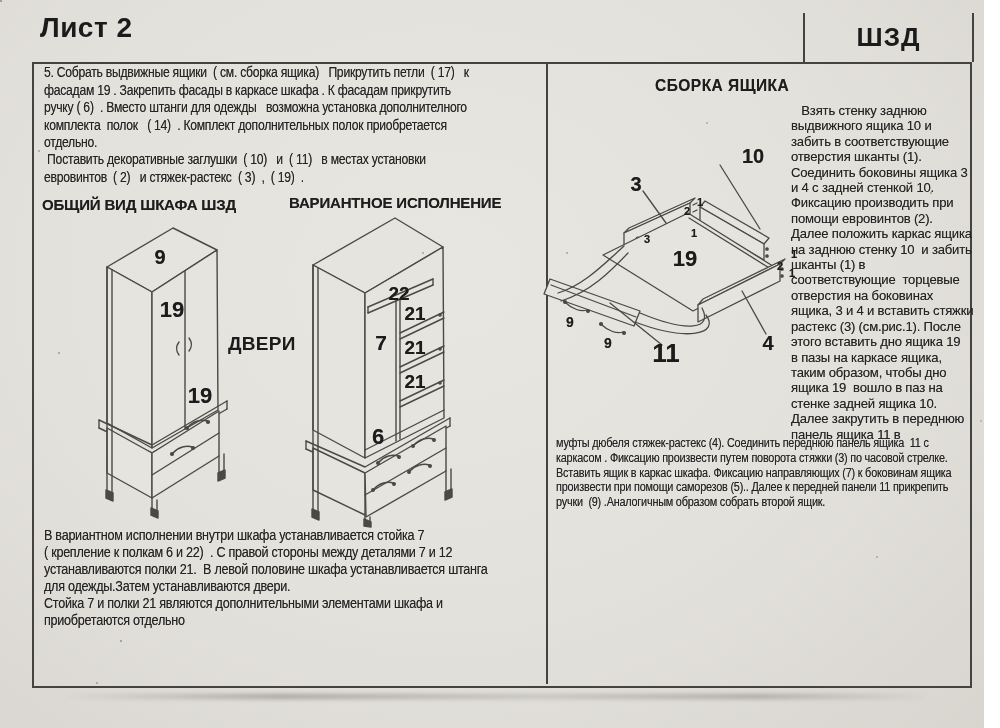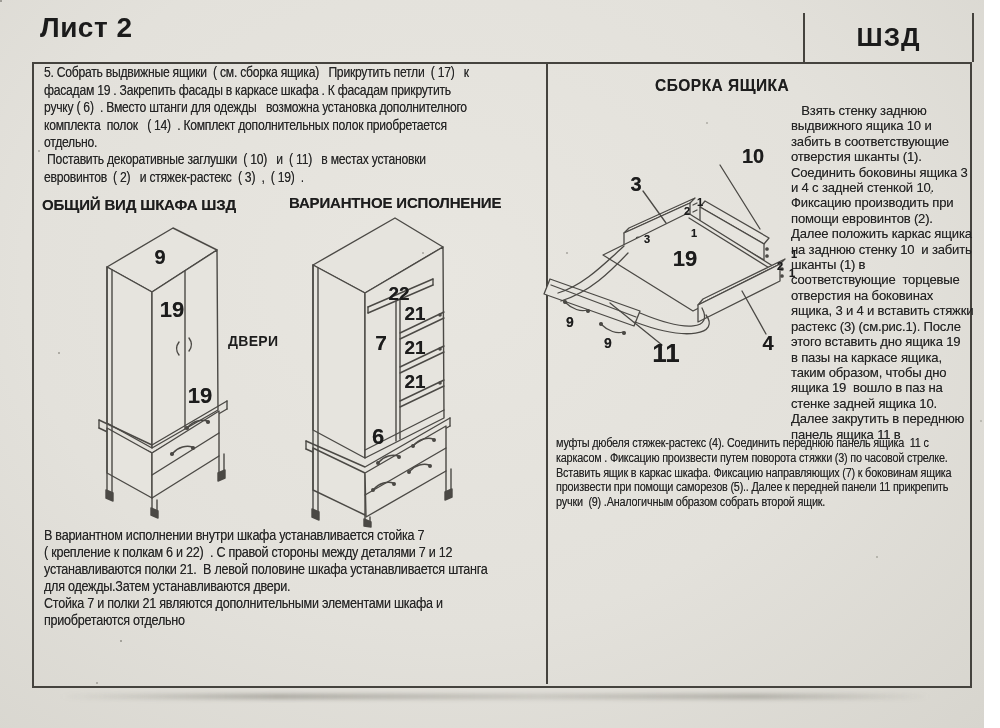--- a/index.html
+++ b/index.html
@@ -16,21 +16,21 @@
   .model-box span{font-size:26px;font-weight:700;letter-spacing:1px;color:#1b1b1b;}
   .frame{left:32px;top:62px;width:936px;height:622px;border:2px solid #45433e;}
   .divider{left:546px;top:62px;width:2px;height:622px;background:#45433e;}
   .para{font-size:14px;line-height:17.5px;letter-spacing:-.3px;transform:scaleX(.87);color:#242424;}
   .para3{font-size:14px;line-height:17px;letter-spacing:-.3px;transform:scaleX(.9);color:#242424;}
   .dtitle{font-size:15.5px;font-weight:700;letter-spacing:-.2px;transform:scaleX(.97);transform-origin:0 0;color:#1d1d1d;text-shadow:0 0 .5px rgba(45,45,45,.6);}
   .rtitle{font-size:16.5px;font-weight:700;letter-spacing:.5px;transform:scaleX(.94);transform-origin:0 0;color:#1d1d1d;text-shadow:0 0 .5px rgba(45,45,45,.6);}
   .narrow{font-size:13.5px;line-height:15.4px;letter-spacing:-.2px;transform:scaleX(.97);color:#242424;}
   .wide{font-size:12.5px;line-height:14.8px;letter-spacing:-.25px;transform:scaleX(.87);color:#242424;}
   .plbl{position:absolute;transform:translate(-50%,-50%);font-weight:700;color:#1c1c1c;text-shadow:0 0 .5px rgba(40,40,40,.6);}
-  .doors{font-size:14px;font-weight:700;letter-spacing:.3px;color:#1c1c1c;}
+  .doors{font-size:19px;font-weight:700;letter-spacing:.3px;color:#1c1c1c;}
   svg{position:absolute;overflow:visible;}
   .smudge{left:60px;top:694px;width:870px;height:5px;filter:blur(2px);
     background:linear-gradient(to right, rgba(99,97,88,0) 0%, rgba(99,97,88,.45) 25%, rgba(99,97,88,.2) 55%, rgba(99,97,88,.4) 80%, rgba(99,97,88,0) 100%);}
   .specks{left:0;top:0;width:2px;height:2px;border-radius:50%;background:rgba(70,68,60,.55);
     box-shadow:120px 640px 0 rgba(70,68,60,.5), 96px 682px 0 rgba(70,68,60,.4), 58px 352px 0 rgba(70,68,60,.45),
     566px 252px 0 rgba(70,68,60,.4), 930px 192px 0 rgba(70,68,60,.45), 706px 122px 0 rgba(70,68,60,.35),
     422px 252px 0 rgba(70,68,60,.4), 142px 92px 0 rgba(70,68,60,.35), 876px 556px 0 rgba(70,68,60,.35),
     348px 600px 0 rgba(70,68,60,.3), 38px 150px 0 rgba(70,68,60,.4), 980px 420px 0 rgba(70,68,60,.3);}
 </style>
 </head>

